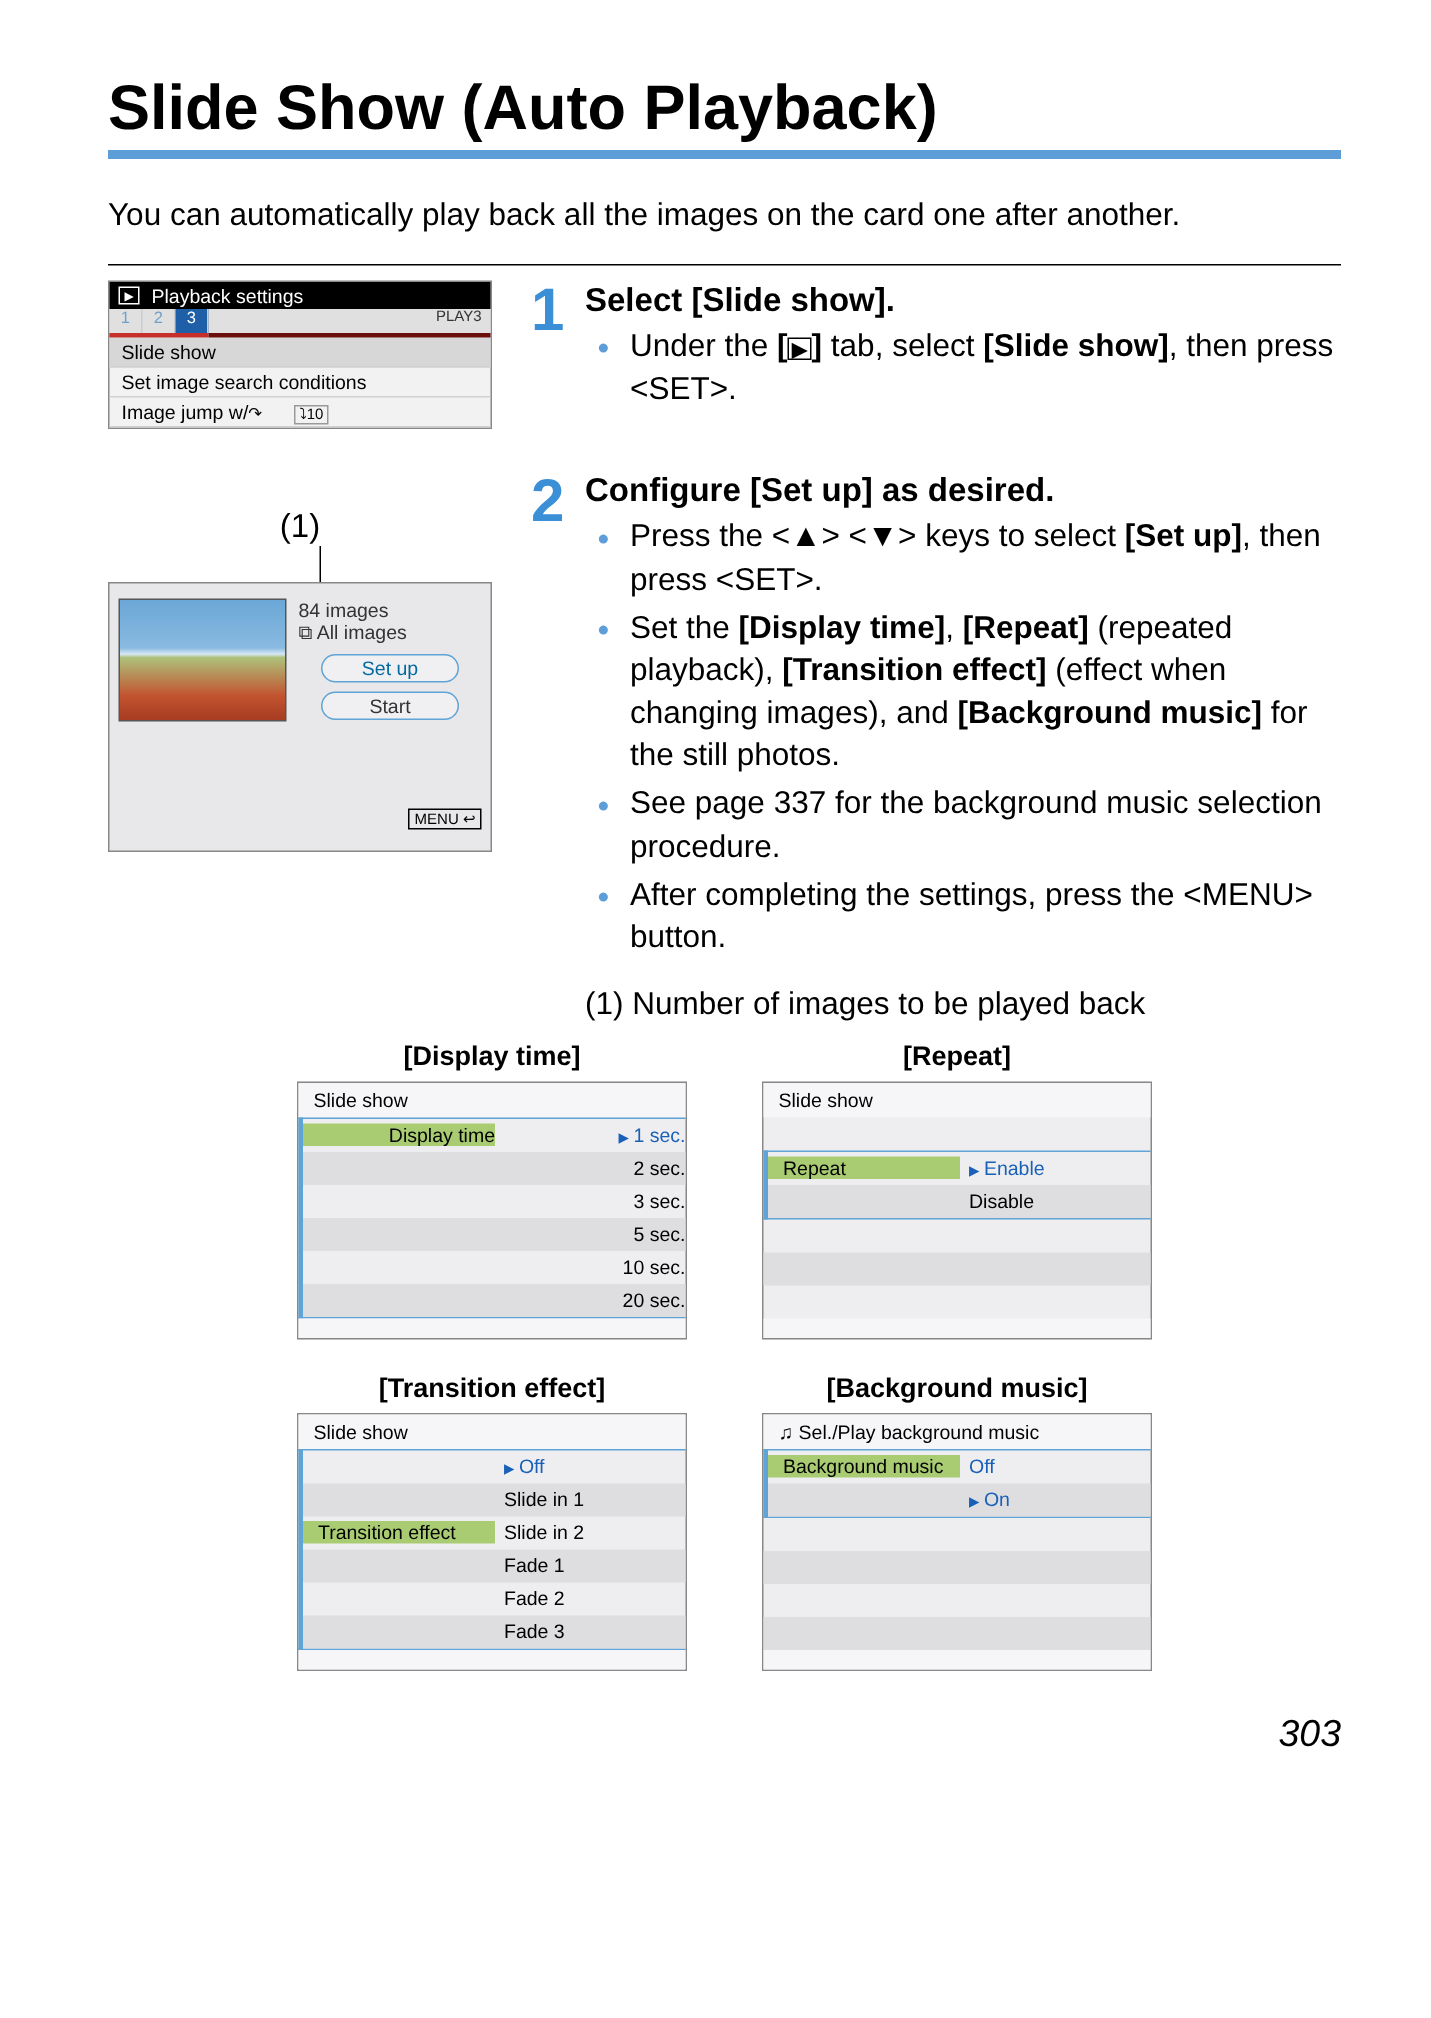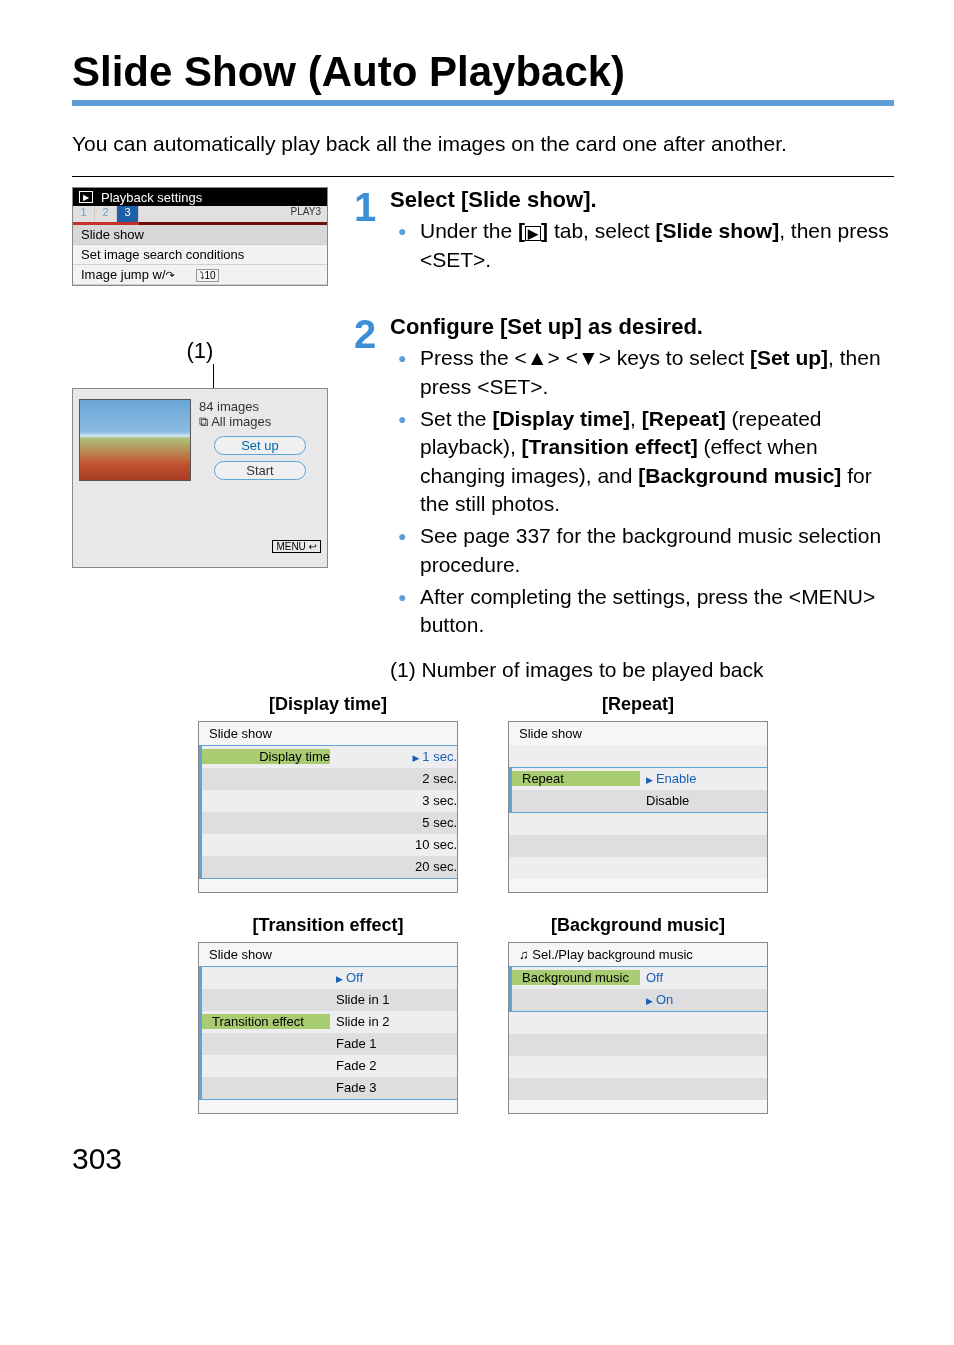--- a/index.html
+++ b/index.html
@@ -152,21 +152,21 @@
   .ui-row.hl .ui-l { background:#a9cc72; }
   .ui-row.cur .ui-r { color:#1960b8; }
   .ui-row.cur .ui-r::before { content:"▶"; font-size:9px; margin-right:3px; }
   .ui-opts-side {
     border-left:3px solid #5fa4d6;
     border-top:1px solid #5fa4d6;
     border-bottom:1px solid #5fa4d6;
   }
   .ui-filler { flex:1; background:#f6f6f8; }
 
-  .pagenum { text-align:left; font-size:30px; margin-top:28px; }
+  .pagenum { text-align:right; font-size:25px; margin-top:28px;font-style:italic; }
 
   .sp28 { height:28px; }
 
   .keycap { font-family: Arial; }
 </style>
 </head>
 <body>
 
 <h1 class="title">Slide Show (Auto Playback)</h1>
 <div class="title-rule"></div>

